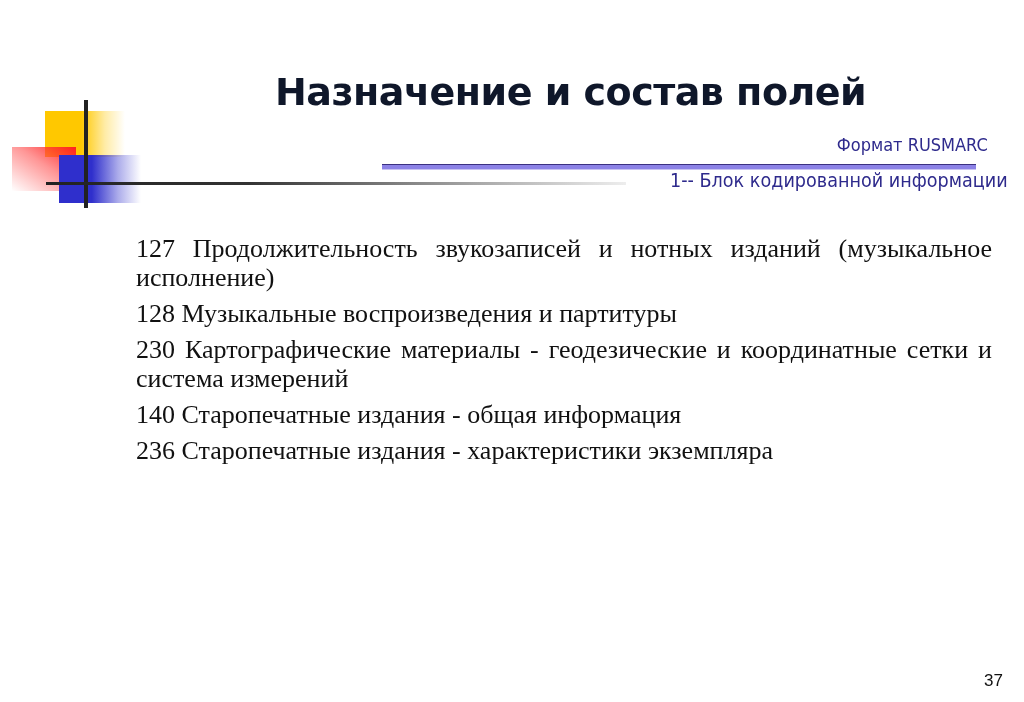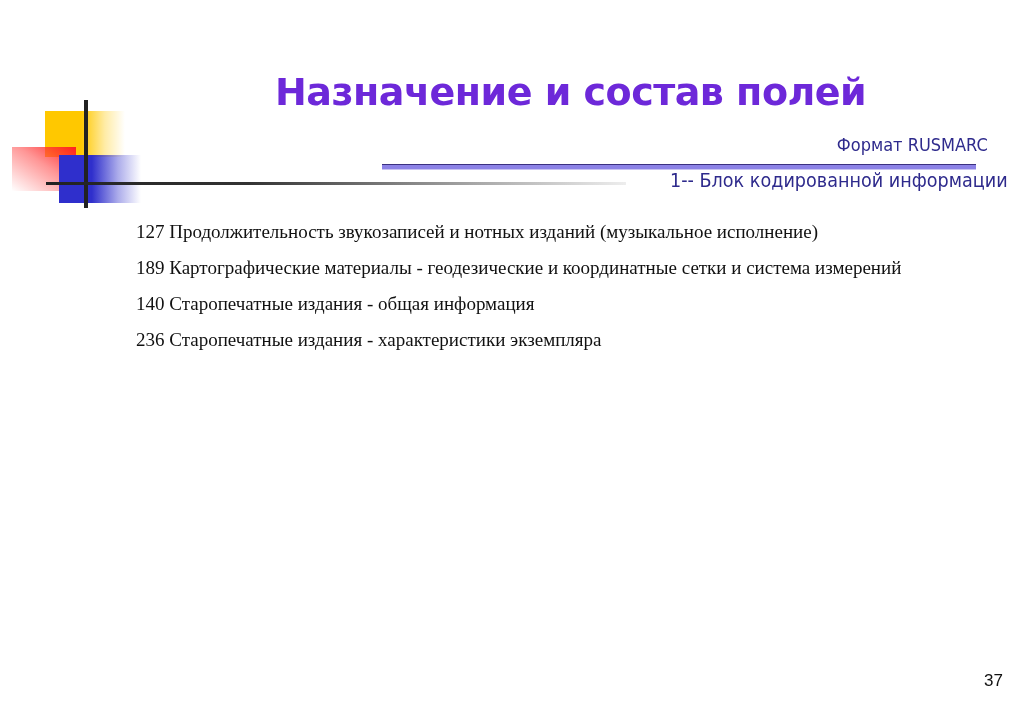--- a/index.html
+++ b/index.html
@@ -28,36 +28,36 @@
     }
     .purple-bar {
       left: 382px; top: 164px; width: 594px; height: 4px;
       background: #8c82e6;
       border-top: 1px solid #3b3080;
       box-shadow: 0 1px 0 #c8c2f2;
     }
     .title {
       position: absolute; left: 275px; top: 70px;
       font-family: "DejaVu Sans", sans-serif; font-weight: bold;
-      font-size: 38px; color: #6d28d9; white-space: nowrap;
+      font-size: 38px; color: #0f172a; white-space: nowrap;
       letter-spacing: -0.5px;
     }
     .subtitle {
       position: absolute; right: 36px; top: 134px;
       font-family: "DejaVu Sans", sans-serif; font-size: 18px; color: #2E2A8C;
       white-space: nowrap; transform: scaleX(0.9); transform-origin: right center;
     }
     .block-label {
       position: absolute; right: 16px; top: 168px;
       font-family: "DejaVu Sans", sans-serif; font-size: 20px; color: #2E2A8C;
       white-space: nowrap; transform: scaleX(0.88); transform-origin: right center;
     }
     .content {
-      position: absolute; left: 136px; top: 217px; width: 856px;
-      font-family: "Liberation Serif", serif; font-size: 19px; color: #111;
+      position: absolute; left: 136px; top: 234px; width: 856px;
+      font-family: "Liberation Serif", serif; font-size: 26px; color: #111;
     }
     .item {
       text-align: justify; line-height: 29px; margin-bottom: 7px;
     }
     .page-num {
       position: absolute; left: 984px; top: 671px;
       font-family: "Liberation Sans", sans-serif; font-size: 17px; color: #111;
     }
   </style>
 </head>
@@ -69,18 +69,19 @@
 <div class="deco v-line"></div>
 <div class="deco h-line"></div>
 <div class="deco purple-bar"></div>
 
 <div class="title">Назначение и состав полей</div>
 <div class="subtitle">Формат RUSMARC</div>
 <div class="block-label">1-- Блок кодированной информации</div>
 
 <div class="content">
   <div class="item">127 Продолжительность звукозаписей и нотных изданий (музыкальное исполнение)</div>
-  <div class="item">189 Картографические материалы - геодезические и координатные сетки и система измерений</div>
+  <div class="item">128 Музыкальные воспроизведения и партитуры</div>
+  <div class="item">230 Картографические материалы - геодезические и координатные сетки и система измерений</div>
   <div class="item">140 Старопечатные издания - общая информация</div>
   <div class="item">236 Старопечатные издания - характеристики экземпляра</div>
 </div>
 
 <div class="page-num">37</div>
 
 </body></html>

